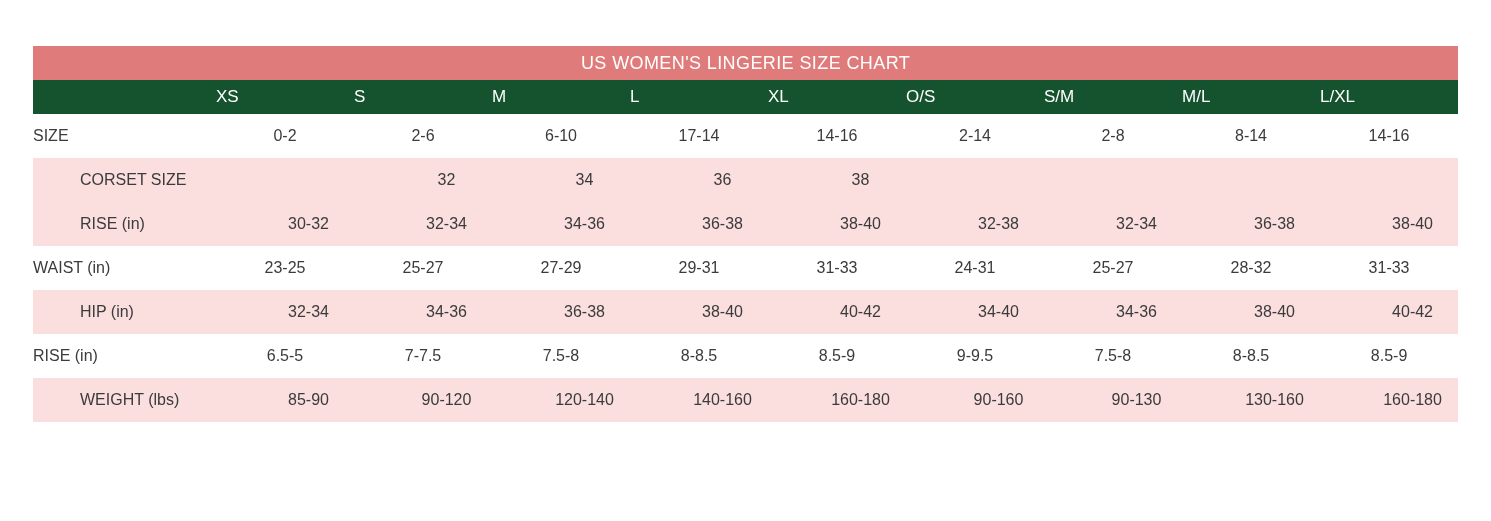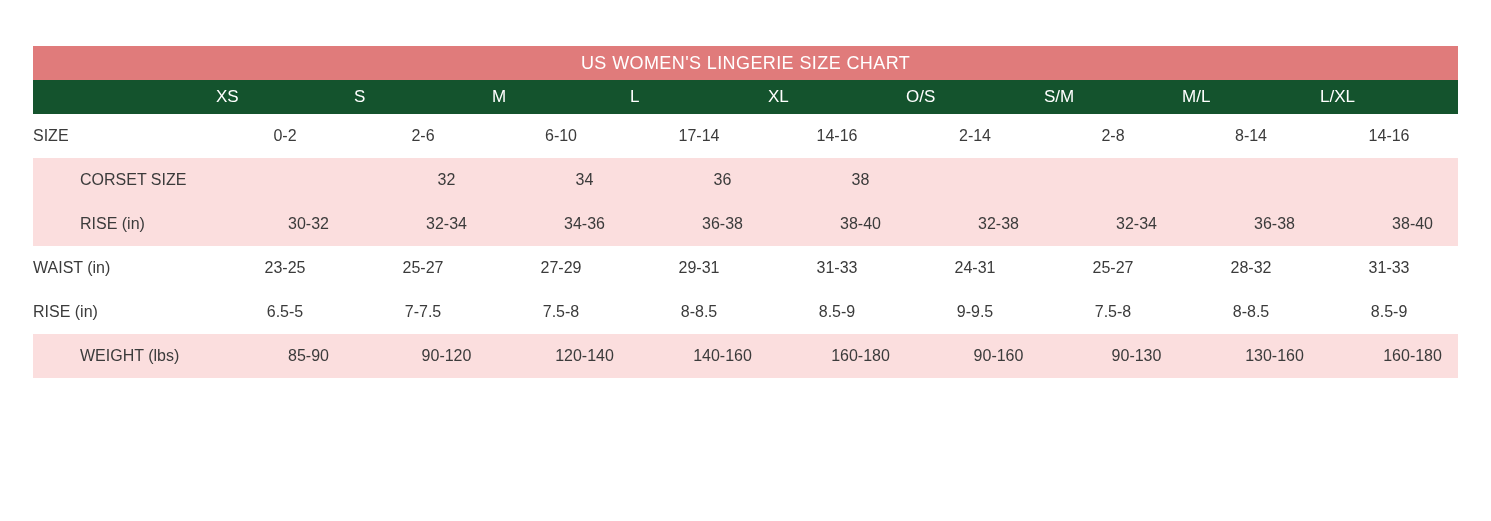--- a/index.html
+++ b/index.html
@@ -159,20 +159,32 @@
           <td>25-27</td>
           <td>27-29</td>
           <td>29-31</td>
           <td>31-33</td>
           <td>24-31</td>
           <td>25-27</td>
           <td>28-32</td>
           <td>31-33</td>
         </tr>
 
+        <tr class="row alt">
+          <td class="label-cell">HIP (in)</td>
+          <td>32-34</td>
+          <td>34-36</td>
+          <td>36-38</td>
+          <td>38-40</td>
+          <td>40-42</td>
+          <td>34-40</td>
+          <td>34-36</td>
+          <td>38-40</td>
+          <td>40-42</td>
+        </tr>
 
         <tr class="row plain">
           <td class="label-cell">RISE (in)</td>
           <td>6.5-5</td>
           <td>7-7.5</td>
           <td>7.5-8</td>
           <td>8-8.5</td>
           <td>8.5-9</td>
           <td>9-9.5</td>
           <td>7.5-8</td>

